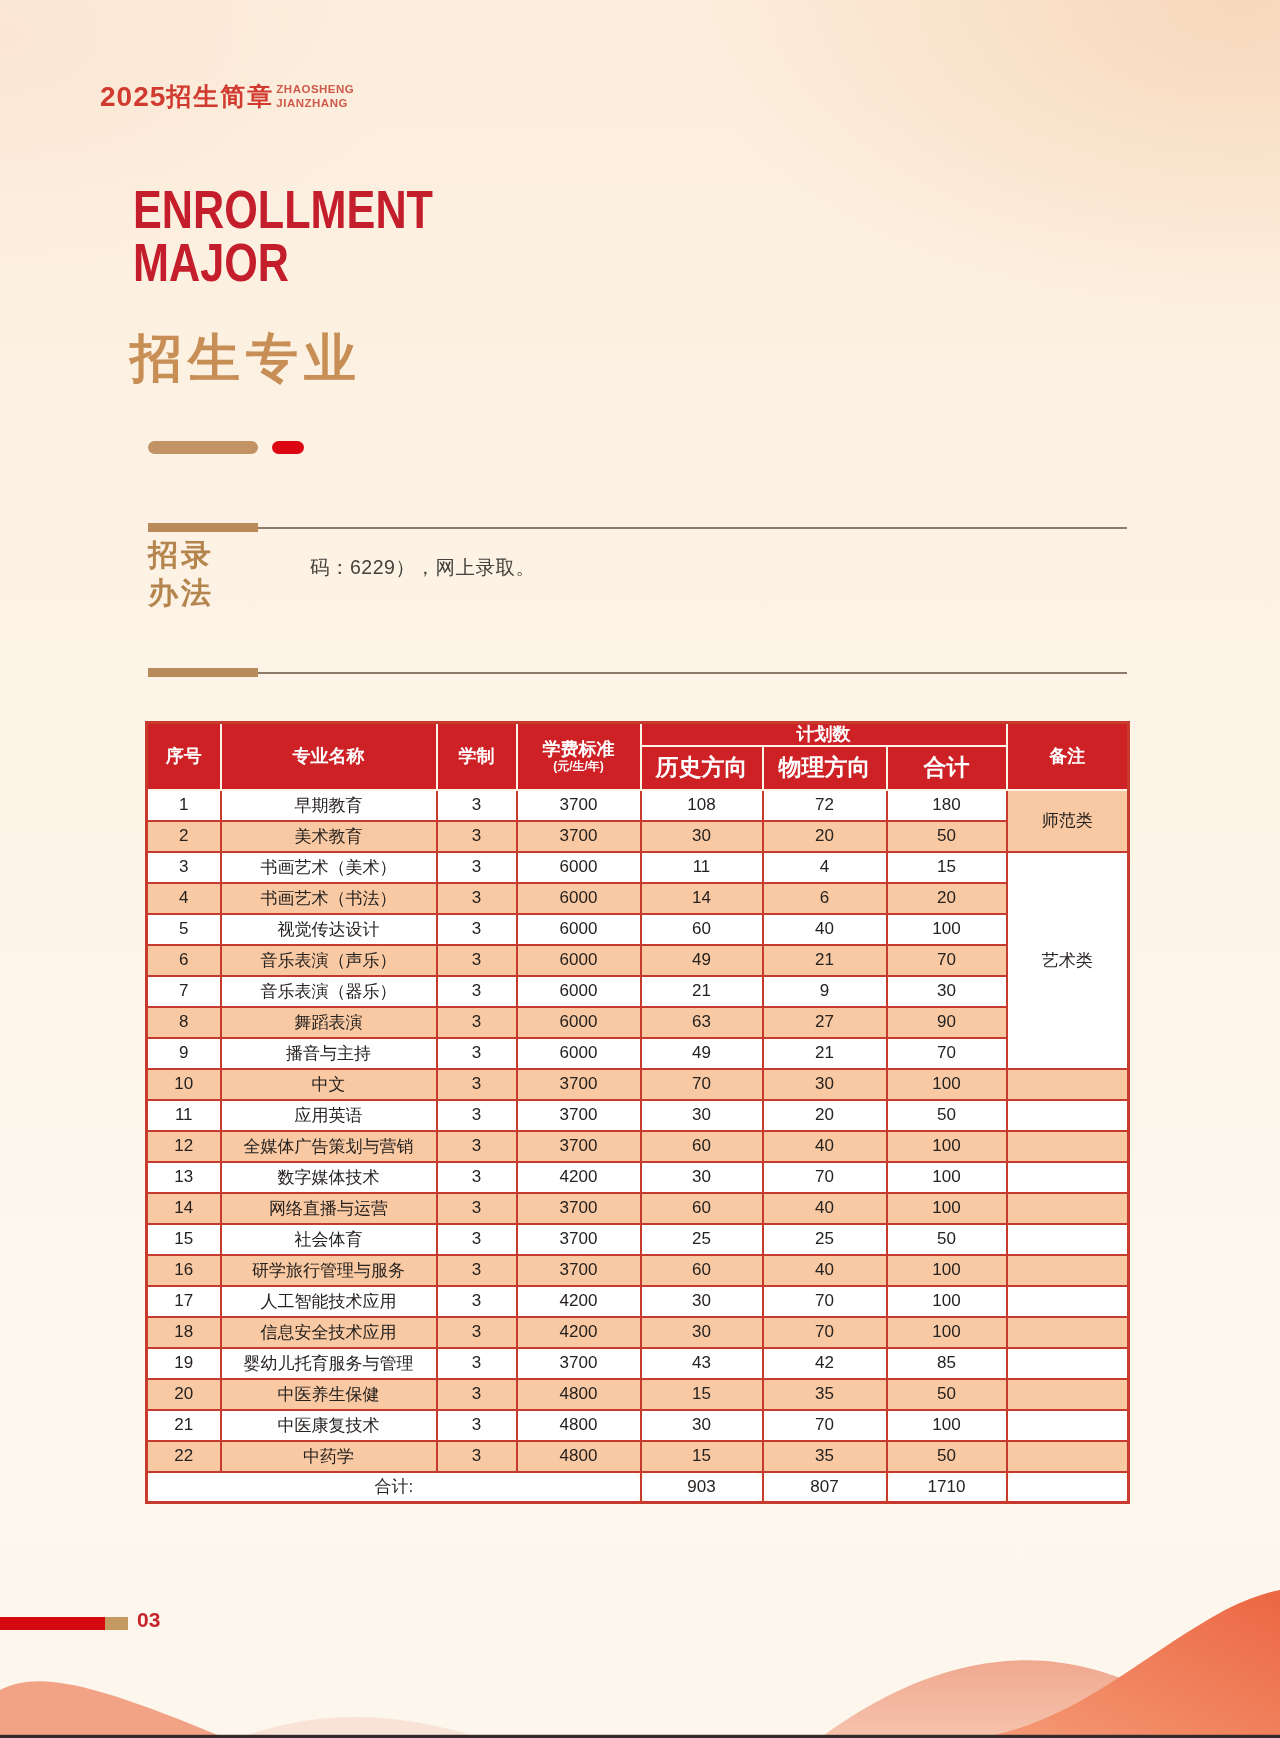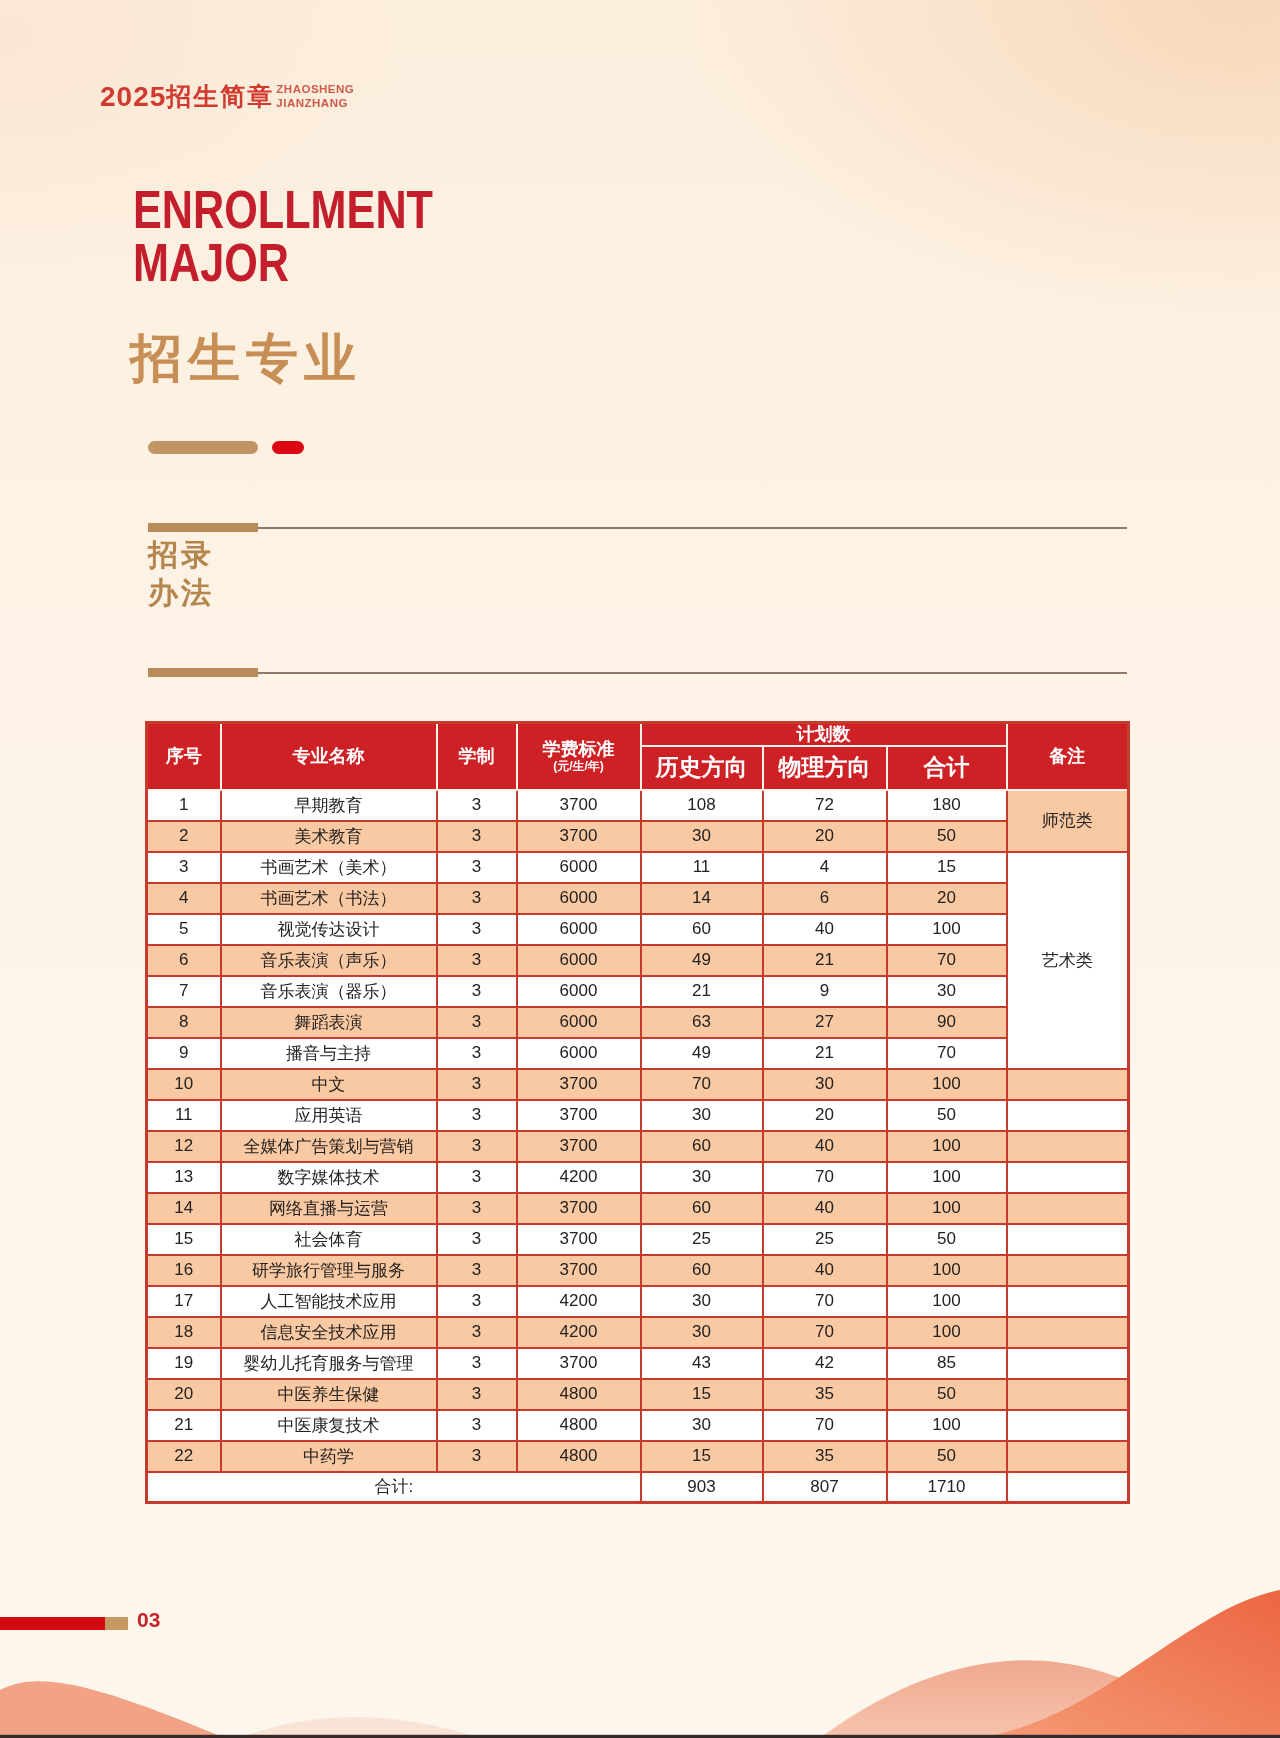--- a/index.html
+++ b/index.html
@@ -97,20 +97,21 @@
 
 <div class="rule rule-top" data-name="section-rule-top">
   <span class="seg" data-name="rule-segment"></span>
   <span class="line" data-name="rule-line"></span>
 </div>
 <div class="method-title" data-name="method-section-title">
   <div data-name="method-title-line1">招录</div>
   <div data-name="method-title-line2">办法</div>
 </div>
 <div class="method-body" data-name="method-section-body">
+  <div data-name="method-body-line2">码：6229），网上录取。</div>
 </div>
 <div class="rule rule-bottom" data-name="section-rule-bottom">
   <span class="seg" data-name="rule-segment"></span>
   <span class="line" data-name="rule-line"></span>
 </div>
 
 <div class="table-wrap" data-name="enrollment-table">
   <table data-name="enrollment-table-grid">
     <colgroup>
       <col style="width:74px">

